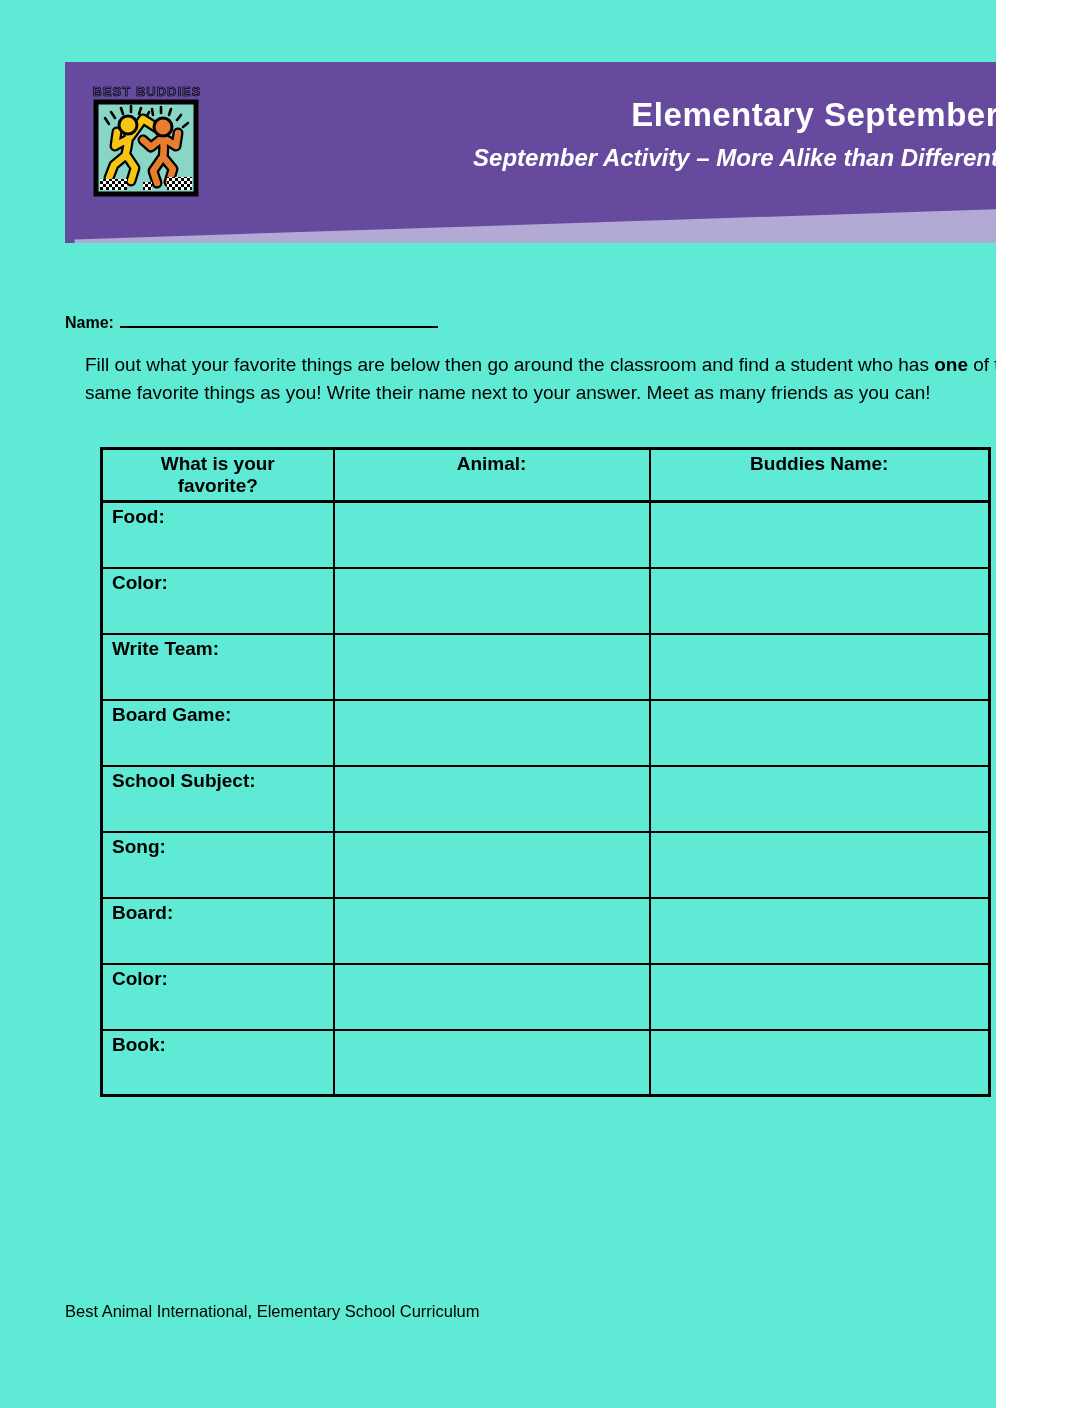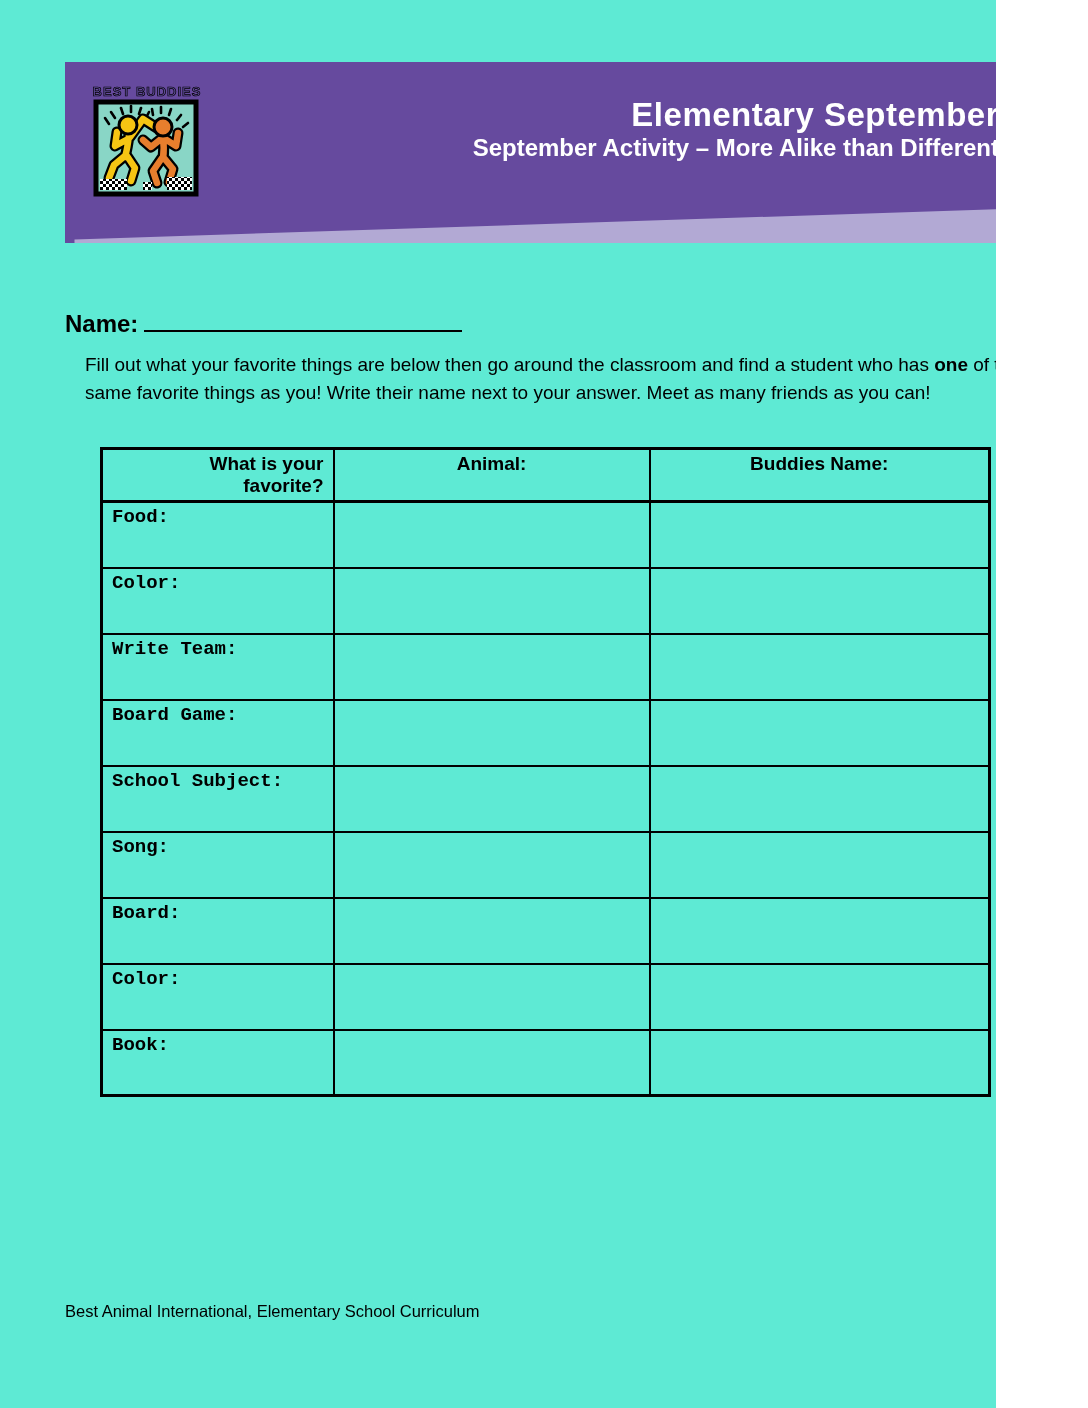--- a/index.html
+++ b/index.html
@@ -31,35 +31,36 @@
     top:34px; right:16px;
     text-align:right;
     color:#ffffff;
   }
   .banner-title {
     font-size:33px;
     font-weight:bold;
     letter-spacing:0.5px;
   }
   .banner-subtitle {
-    margin-top:0;
+    margin-top:10px;
     font-size:24px;
     font-weight:bold;
+    font-style:italic;
   }
   .logo {
     position:absolute;
     left:20px; top:20px;
     width:124px; height:116px;
   }
 
   
   .name-row {
     position:absolute;
     left:65px; top:310px;
-    font-size:24px;
+    font-size:16px;
     font-weight:bold;
     white-space:nowrap;
   }
   .name-underline {
     display:inline-block;
     width:318px;
     height:18px;
     border-bottom:2.5px solid #000;
     margin-left:6px;
   }
@@ -87,25 +88,25 @@
   .worksheet-table th,
   .worksheet-table td {
     border:2px solid #000;
     vertical-align:top;
     padding:3px 9px;
     font-size:19px;
     font-weight:bold;
   }
   .worksheet-table thead th { border-bottom:3px solid #000; }
   .worksheet-table thead tr { height:49px; }
-  .worksheet-table tbody tr { height:66px;font-family:Liberation Mono, monospace; }
+  .worksheet-table tbody tr { height:66px; }
   .col-fav { width:232px; }
   .col-ans { width:316px; }
   .col-bud { width:340px; }
-  .th-left { text-align:right; }
+  .th-left { text-align:center; }
   .th-center { text-align:center; }
   .wrap-narrow { display:inline-block; max-width:155px; }
 
   
   .footer {
     position:absolute;
     left:65px; top:1302px;
     font-size:16.5px;
   }
 </style>

